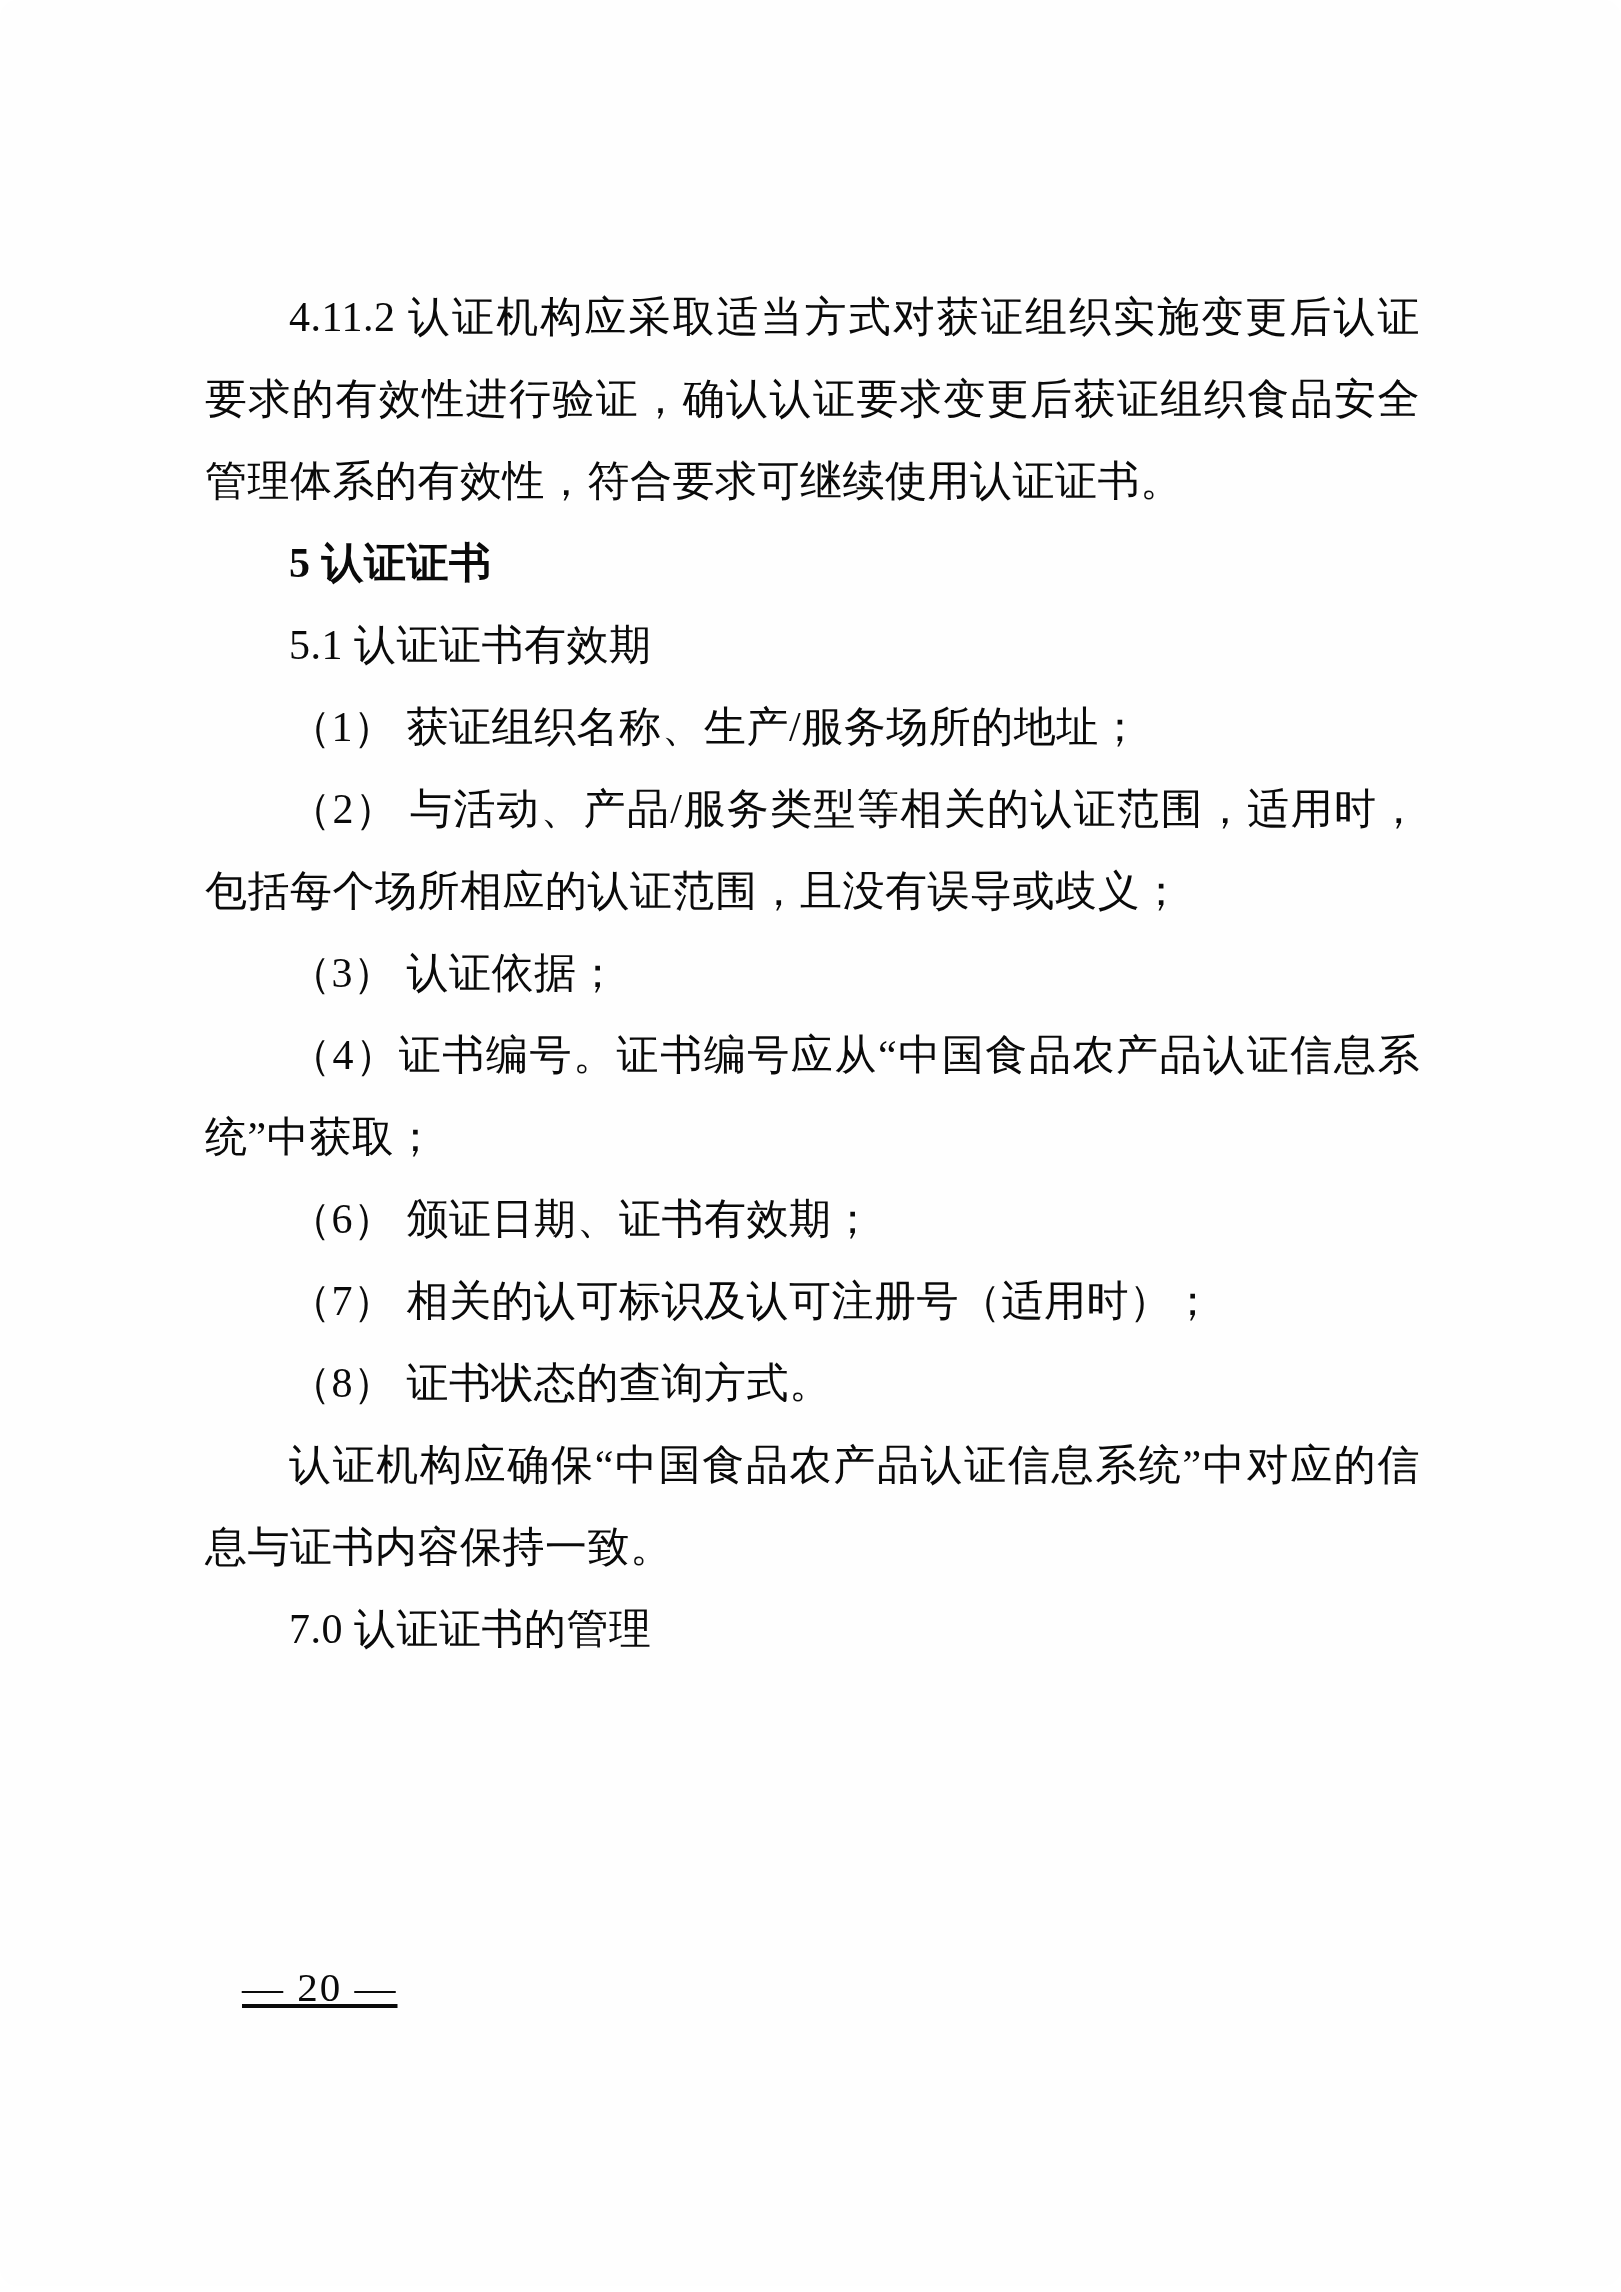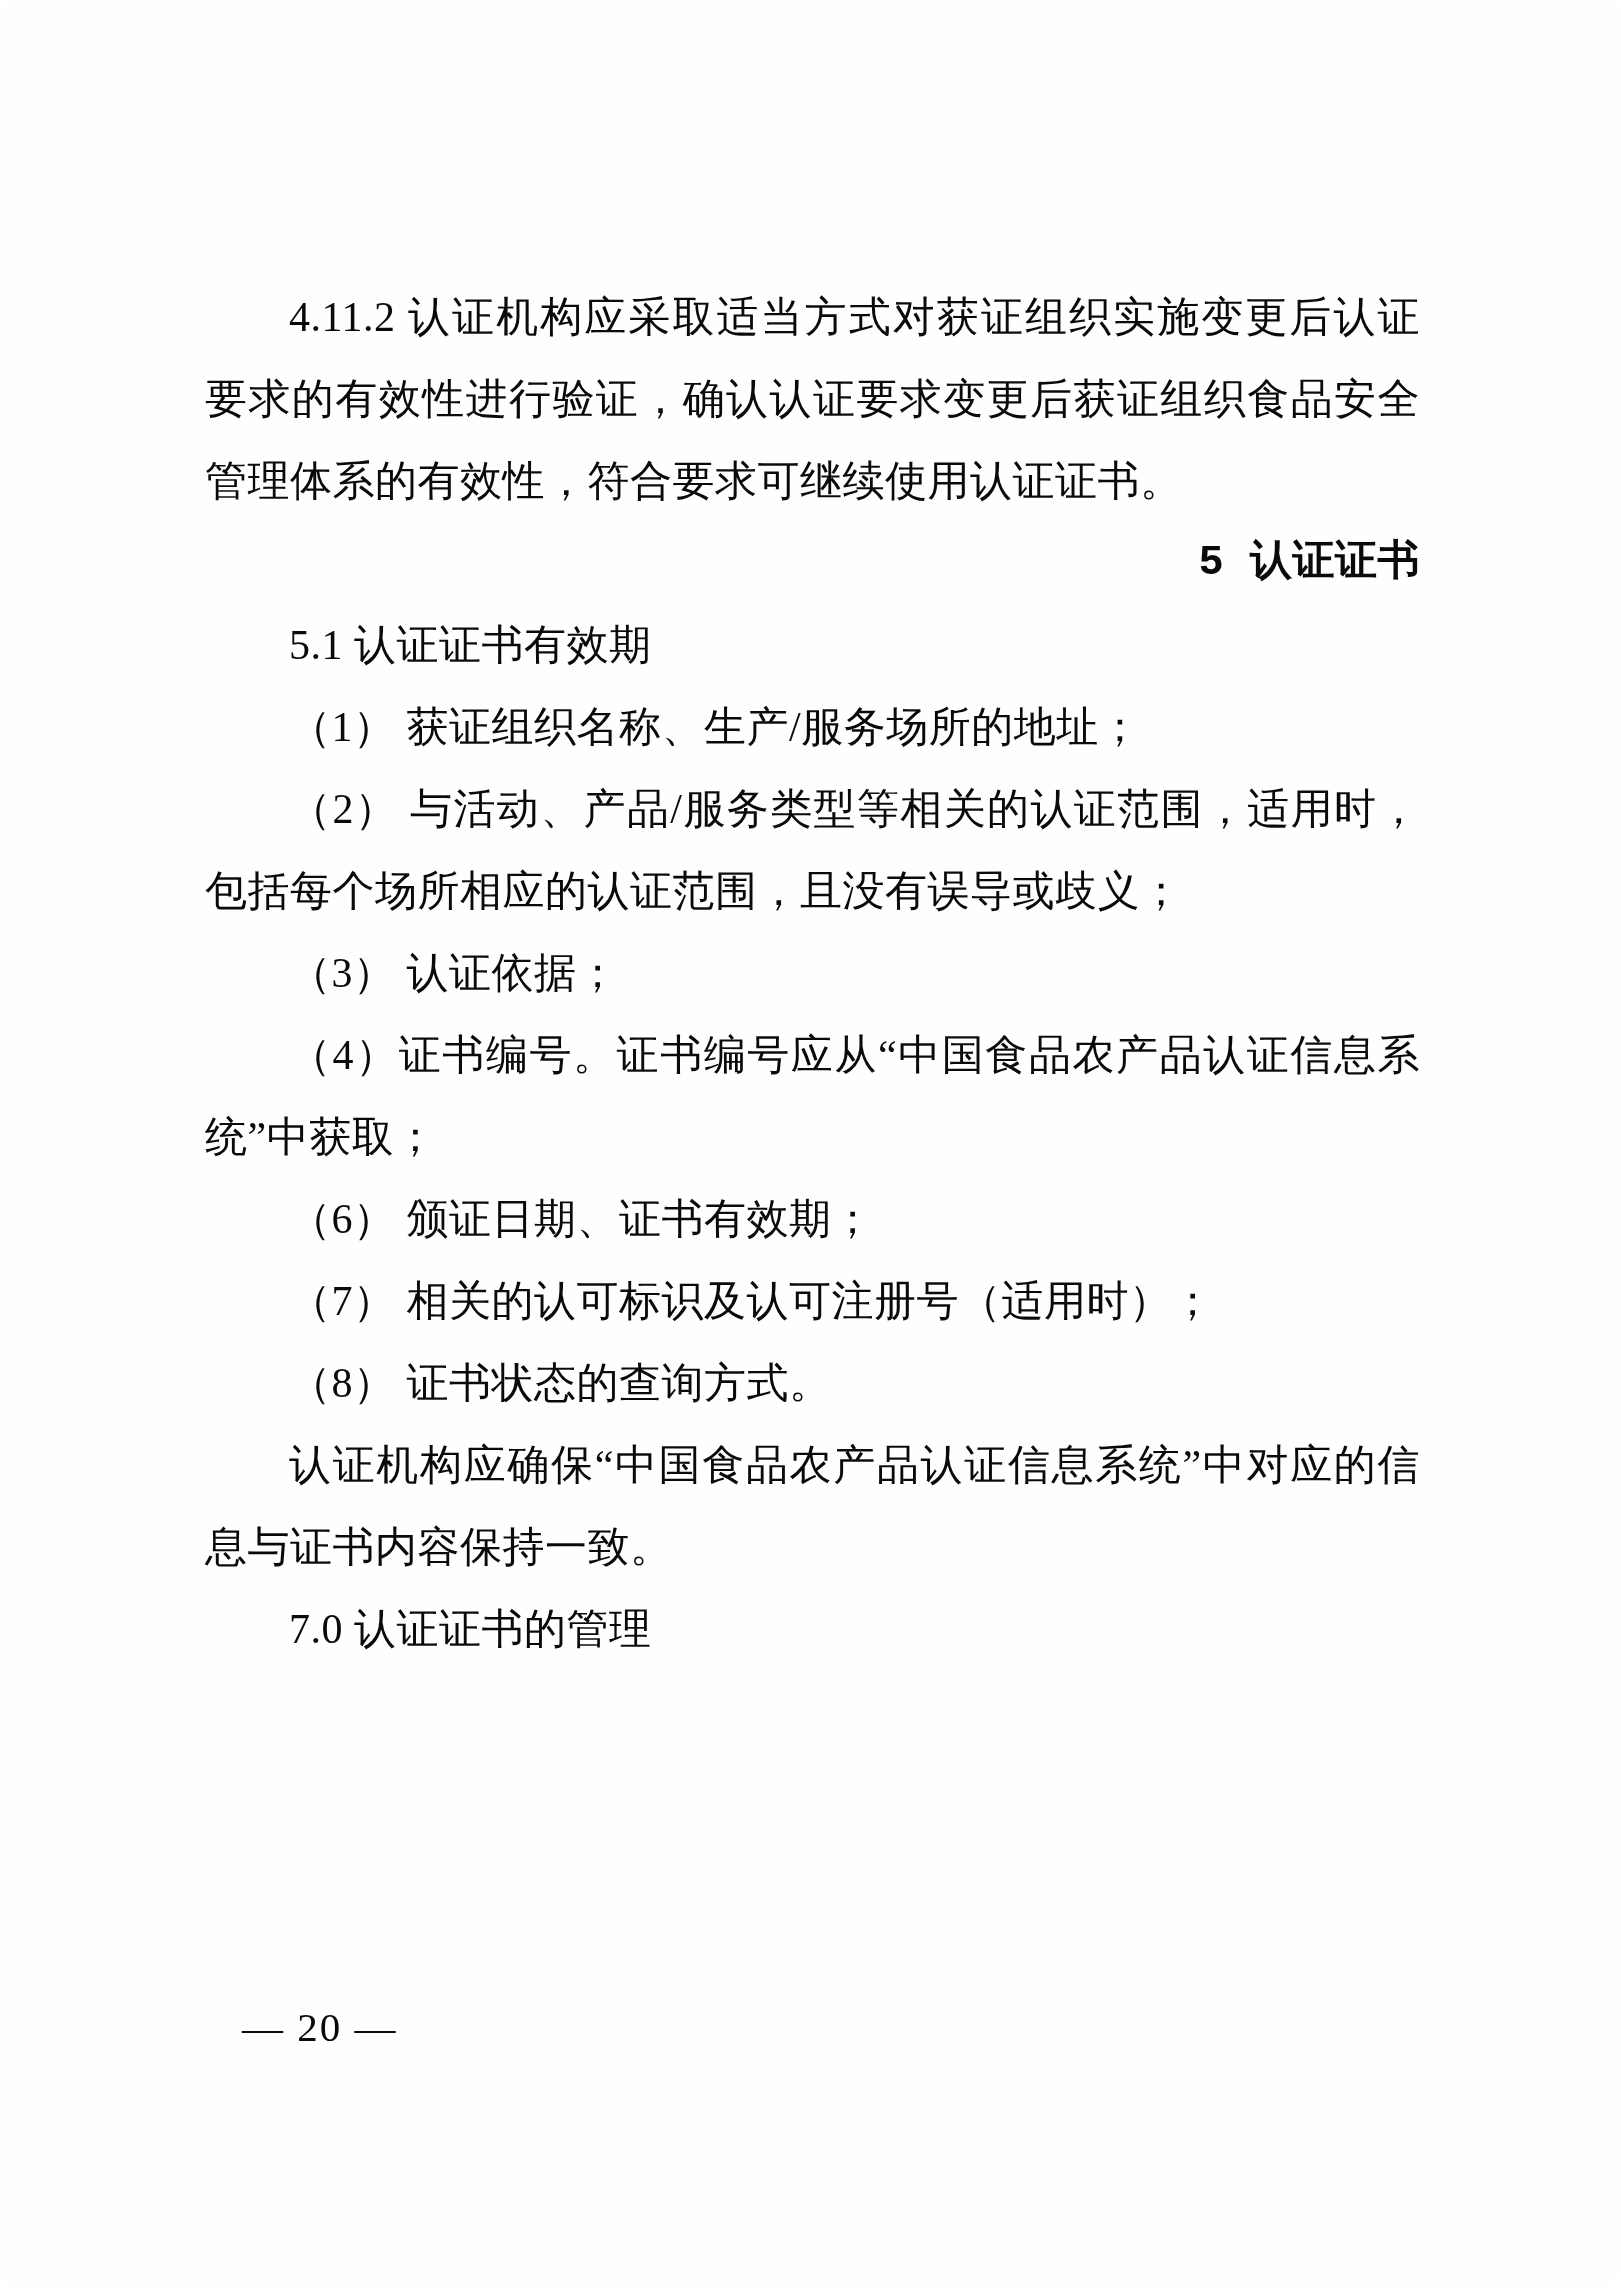--- a/index.html
+++ b/index.html
@@ -27,36 +27,37 @@
     margin: 0;
     font-size: 42px;
     line-height: 82px;
     text-align: justify;
     text-indent: 84px; 
     letter-spacing: 0.5px;
     word-break: break-all;
   }
   .h1 {
     font-weight: 700;
-    font-family: Liberation Mono, monospace;
-    text-align: right;
+    font-family: Liberation Serif, serif;
+    text-align: left;
   }
   .h2 {
     font-weight: 400;
     text-align: left;
   }
   .footer {
     position: absolute;
     left: 242px;
-    top: 1998px;
+    top: 1958px;
     font-size: 41px;
     line-height: 59px;
     letter-spacing: 2px;
     color: #0a0a0a;
     white-space: pre;
+    text-decoration: underline;
   }
 </style>
 </head>
 <body>
 
 <div class="page">
   <div class="content">
     <p class="block">4.11.2 认证机构应采取适当方式对获证组织实施变更后认证要求的有效性进行验证，确认认证要求变更后获证组织食品安全管理体系的有效性，符合要求可继续使用认证证书。</p>
     <p class="block h1">5 认证证书</p>
     <p class="block h2">5.1 认证证书有效期</p>

